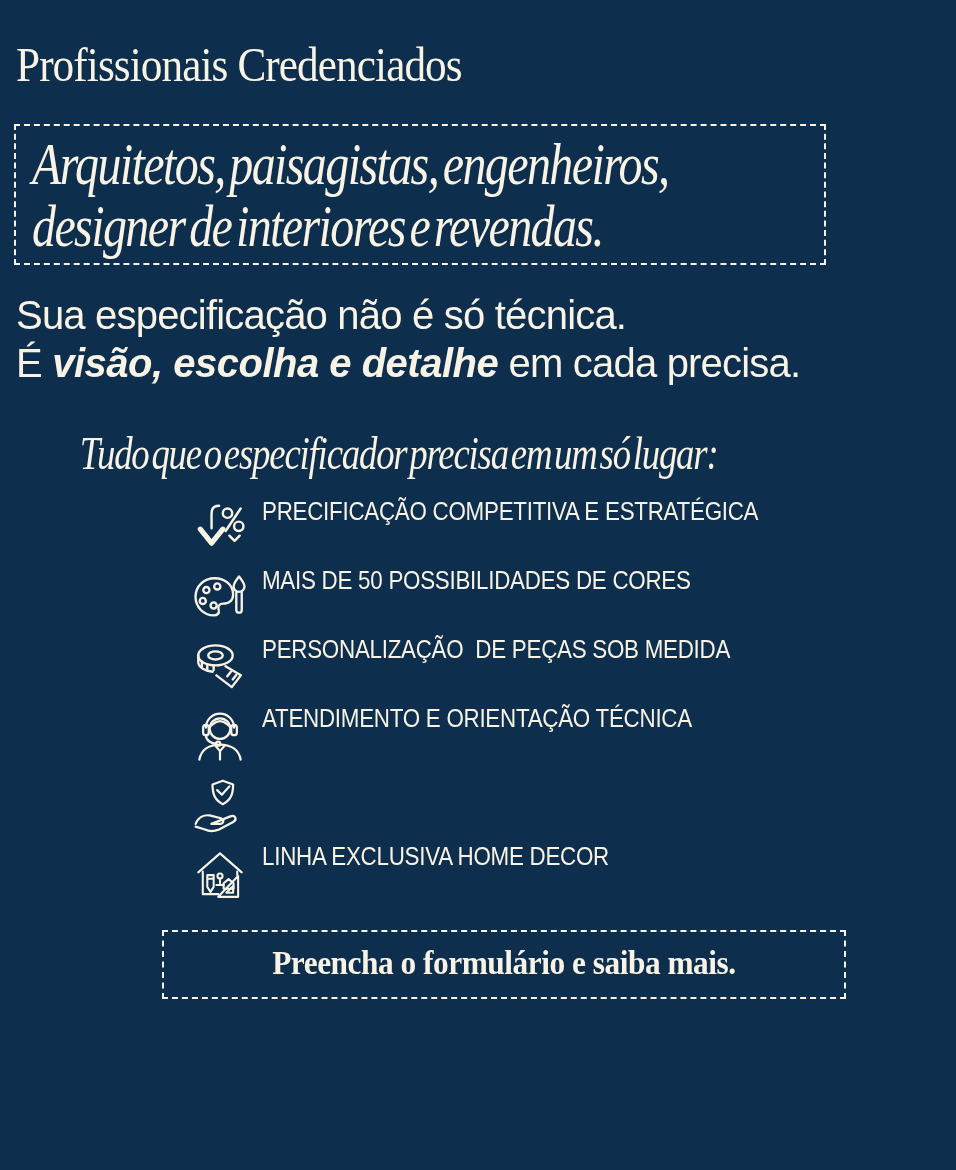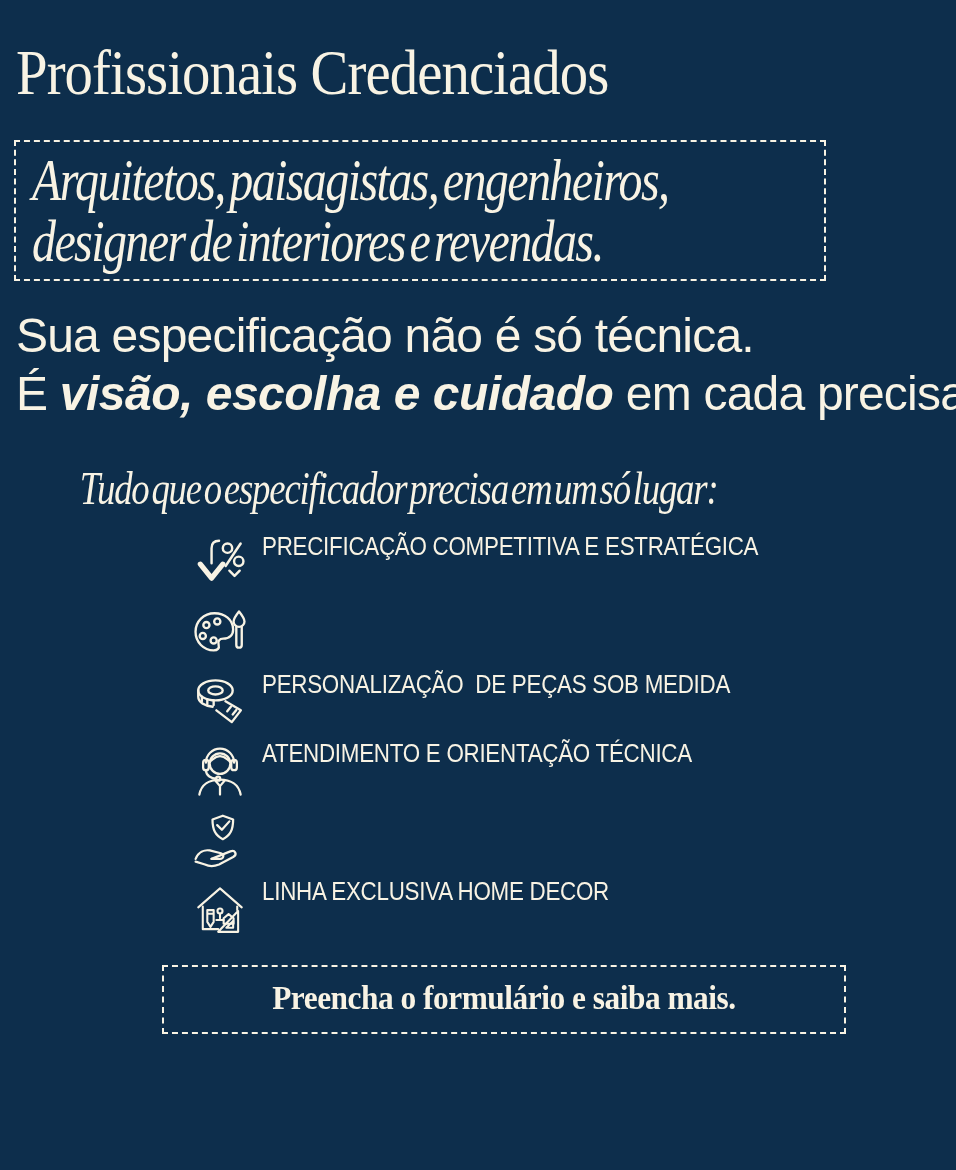--- a/index.html
+++ b/index.html
@@ -11,21 +11,21 @@
     overflow:hidden;
     position:relative;
   }
   .page { width:956px; height:1170px; padding-top:40px; }
 
   
   .title {
     margin-left:16px;
     font-family:"Liberation Serif", serif;
     font-weight:400;
-    font-size:63px;
+    font-size:48px;
     line-height:1.05;
     white-space:nowrap;
   }
   .title .squeeze { display:inline-block; transform:scaleX(0.9); transform-origin:left center; letter-spacing:-1px; }
 
   
   .audience-box {
     margin:34px 14px 0 14px;
     width:812px; height:141px;
     border:2px dashed #f8f3e4;
@@ -40,21 +40,21 @@
     letter-spacing:-2px;
     word-spacing:-0.12em;
     white-space:nowrap;
     transform:scaleX(0.8);
     transform-origin:left center;
   }
 
   
   .intro {
     margin:26px 0 0 16px;
-    font-size:48px;
+    font-size:40px;
     line-height:1.2;
     letter-spacing:-0.8px;
     white-space:nowrap;
   }
   .intro b i, .intro i b { letter-spacing:-0.5px; }
 
   
   .list-heading { margin-top:40px; text-align:left; }
   .list-heading .squeeze {
     display:inline-block;
@@ -116,21 +116,21 @@
     <span class="squeeze">Profissionais Credenciados</span>
   </h1>
 
   <div class="audience-box">
     <div class="aud-text">Arquitetos, paisagistas, engenheiros,</div>
     <div class="aud-text">designer de interiores e revendas.</div>
   </div>
 
   <div class="intro">
     <div>Sua especificação não é só técnica.</div>
-    <div><span>É </span><b><i>visão, escolha e cuidado</i></b><span> em cada precisa.</span></div>
+    <div><span>É </span><b><i>visão, escolha e detalhe</i></b><span> em cada precisa.</span></div>
   </div>
 
   <div class="list-heading">
     <span class="squeeze">Tudo que o especificador precisa em um só lugar:</span>
   </div>
 
   <ul class="benefits">
 
     <li class="benefit">
       <span class="icon">
@@ -151,20 +151,21 @@
         <svg viewBox="0 0 64 64" width="58" height="58" stroke-width="2.6">
           <path d="M26 8 C14 8 5 17 5 28.5 C5 40 14 49 25 49 c4.5 0 6.5 -2.5 5.5 -6 c-1.2 -4 0.8 -7 5 -7 c7 0 11 -4 11 -10 C46.5 15 37 8 26 8 Z"></path>
           <circle cx="17" cy="21" r="3.4"></circle>
           <circle cx="29" cy="17" r="3.4"></circle>
           <circle cx="13" cy="33" r="3.4"></circle>
           <circle cx="25" cy="38" r="3.4"></circle>
           <path d="M53 6 c-4 5 -6 8 -6 11 a6 6 0 0 0 12 0 c0 -3 -2 -6 -6 -11 Z"></path>
           <path d="M50 23 v20 a3 3 0 0 0 6 0 v-20"></path>
         </svg>
       </span>
+      <span class="label-wrap"><span class="label">MAIS DE 50 POSSIBILIDADES DE CORES</span></span>
     </li>
 
     <li class="benefit">
       <span class="icon">
         <svg viewBox="0 0 64 64" width="58" height="58" stroke-width="2.6">
           <ellipse cx="27" cy="17" rx="19" ry="11"></ellipse>
           <ellipse cx="27" cy="17" rx="8" ry="4.5"></ellipse>
           <path d="M8 17 v7 c0 6 7 10 16 11"></path>
           <path d="M12 24 v5 M18 27 v5 M25 28 v5"></path>
           <path d="M38 29 L55 39 L45 52 L28 39"></path>

